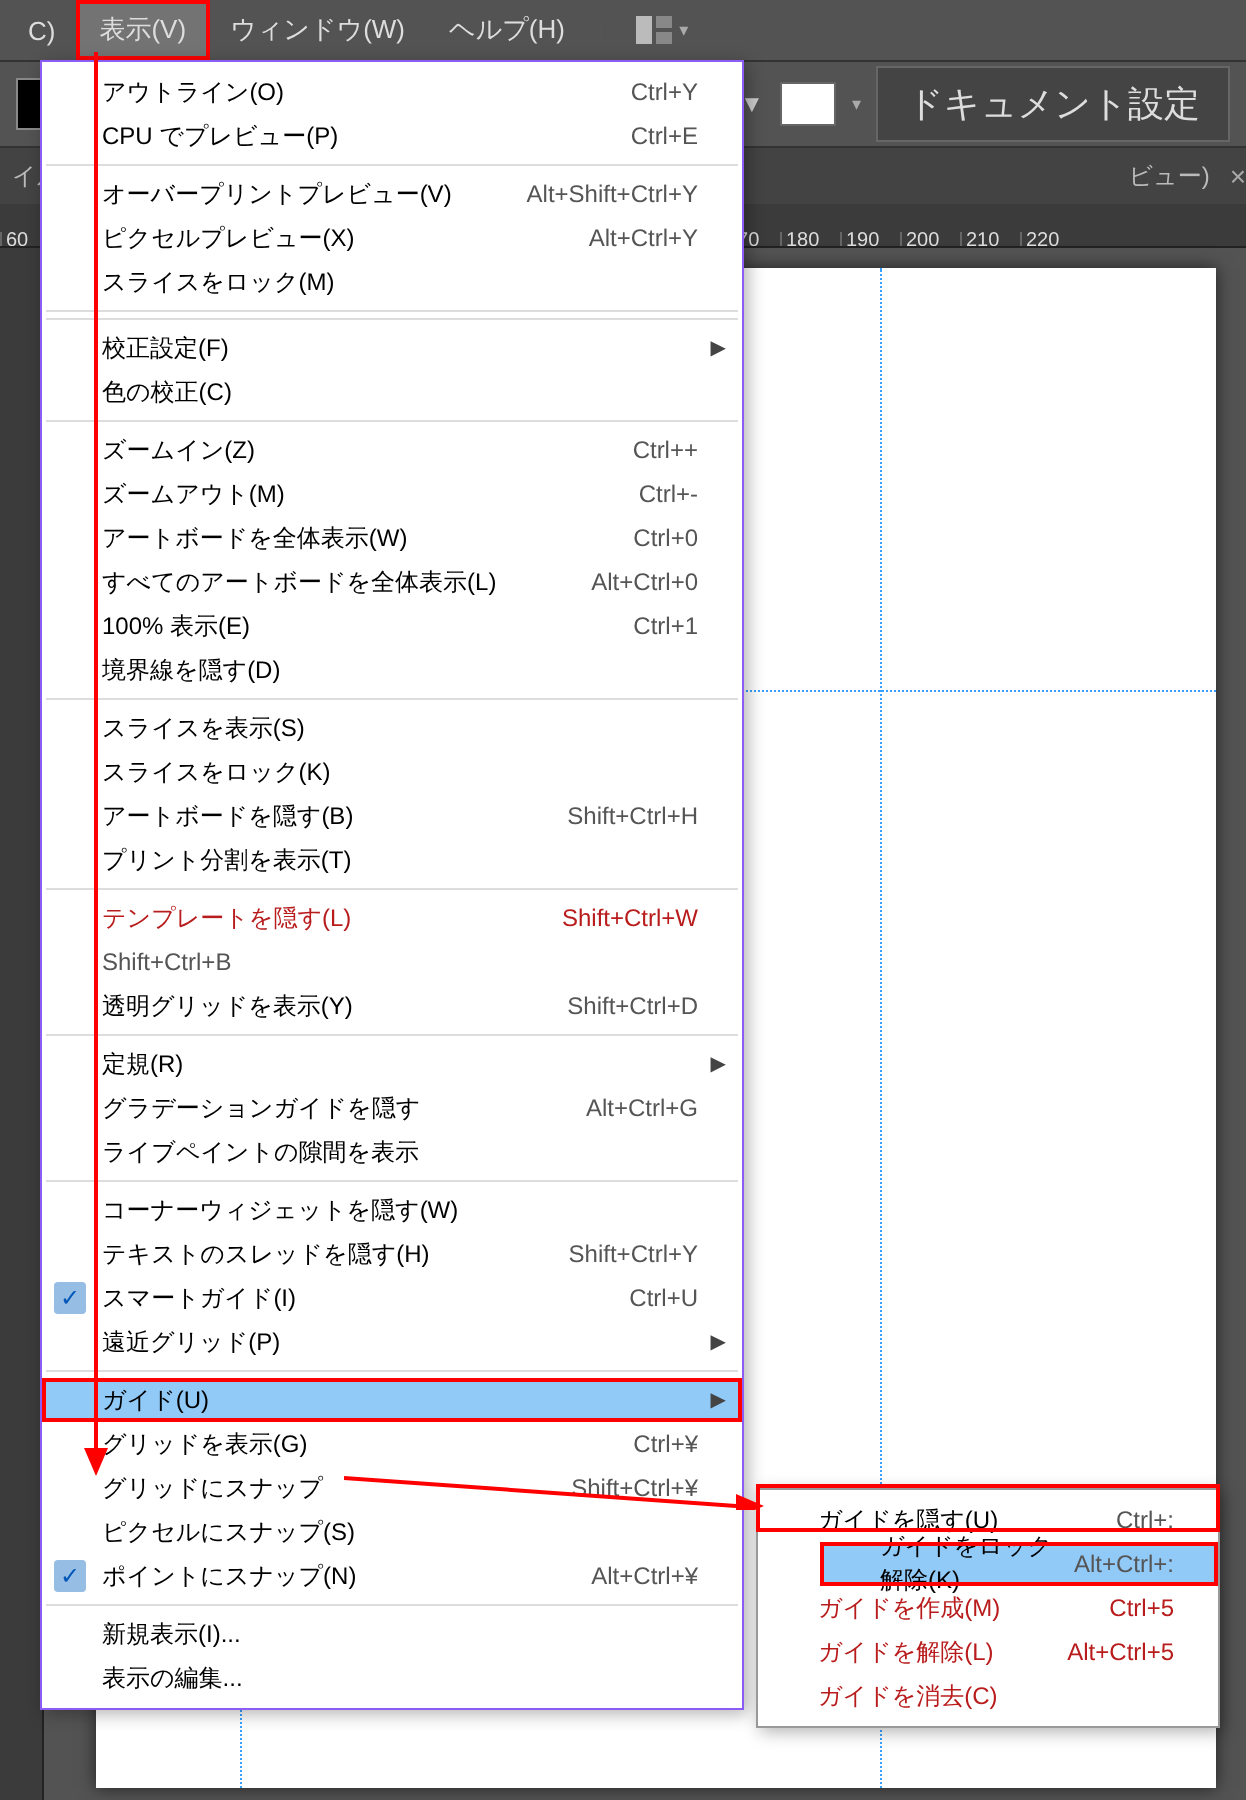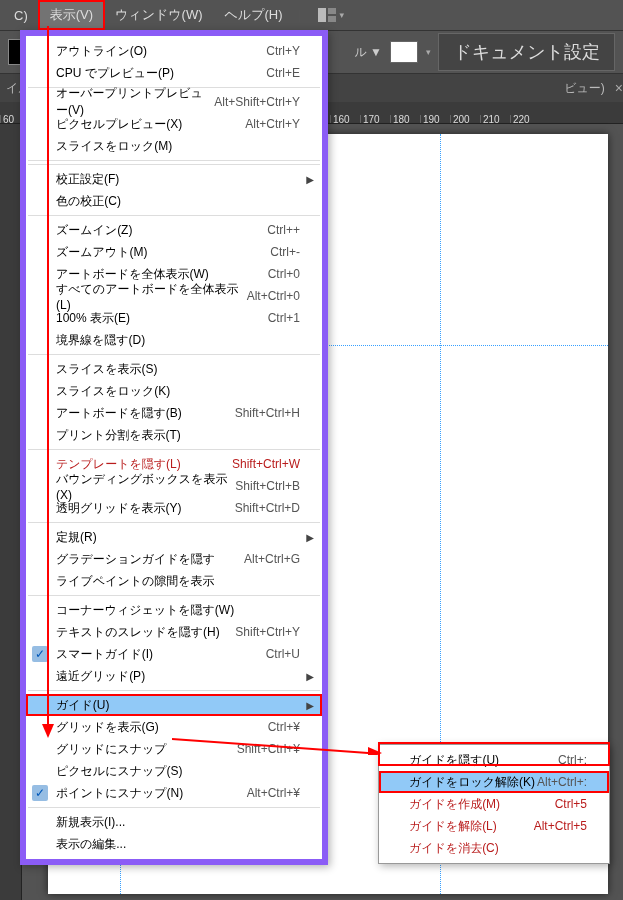--- a/index.html
+++ b/index.html
@@ -81,22 +81,22 @@
   .artboard {
     position:absolute; left:48px; top:134px; width:560px; height:760px;
     background:#fff; box-shadow:0 0 8px rgba(0,0,0,0.6);
   }
   .guide-v { position:absolute; top:134px; height:760px; border-left:1px dotted #36a0ff; }
   .guide-h { position:absolute; left:48px; width:560px; border-top:1px dotted #36a0ff; }
 
   
   .menu {
     position:absolute; left:20px; top:30px;
-    width: 308px;
-    background:#fff; border:6px solid #8b5cf6;
+    width: 352px;
+    background:#fff; border:1px solid #8b5cf6;
     box-shadow:2px 2px 8px rgba(0,0,0,0.3);
     color:#000; padding:4px 0;
     z-index:10;
   }
   .menu-item {
     display:flex; align-items:center;
     height:22px; padding: 0 22px 0 30px;
     position:relative; font-size:12px;
   }
   .menu-item .label { flex:1; }
@@ -115,21 +115,21 @@
   }
   .menu-sep { height:1px; margin:3px 2px; background:#ddd; }
 
   
   .submenu {
     position:absolute; left:378px; top:744px;
     width:232px; background:#fff; border:1px solid #999;
     box-shadow:2px 2px 8px rgba(0,0,0,0.3);
     color:#000; padding:4px 0; z-index:12;
   }
-  .submenu .menu-item.highlighted { background:#91c9f7; }
+  .submenu .menu-item.highlighted { background:#91c9f7;margin-left:31px; }
   .submenu-outline2 { position:absolute; left:378px; top:742px; width:232px; height:24px; border:2px solid red; z-index:14; pointer-events:none; }
 
   
   .anno { position:absolute; pointer-events:none; z-index:20; }
 
 </style>
 </head>
 <body>
 
 <div class="menubar">
@@ -241,21 +241,20 @@
     </div>
     <div class="menu-item">
       <span class="label">プリント分割を表示(T)</span>
     </div>
     <div class="menu-sep"></div>
     <div class="menu-item disabled">
       <span class="label">テンプレートを隠す(L)</span>
       <span class="shortcut">Shift+Ctrl+W</span>
     </div>
     <div class="menu-item">
-      <span class="label">バウンディングボックスを表示(X)</span>
       <span class="shortcut">Shift+Ctrl+B</span>
     </div>
     <div class="menu-item">
       <span class="label">透明グリッドを表示(Y)</span>
       <span class="shortcut">Shift+Ctrl+D</span>
     </div>
     <div class="menu-sep"></div>
     <div class="menu-item">
       <span class="label">定規(R)</span>
       <span class="caret">▶</span>

